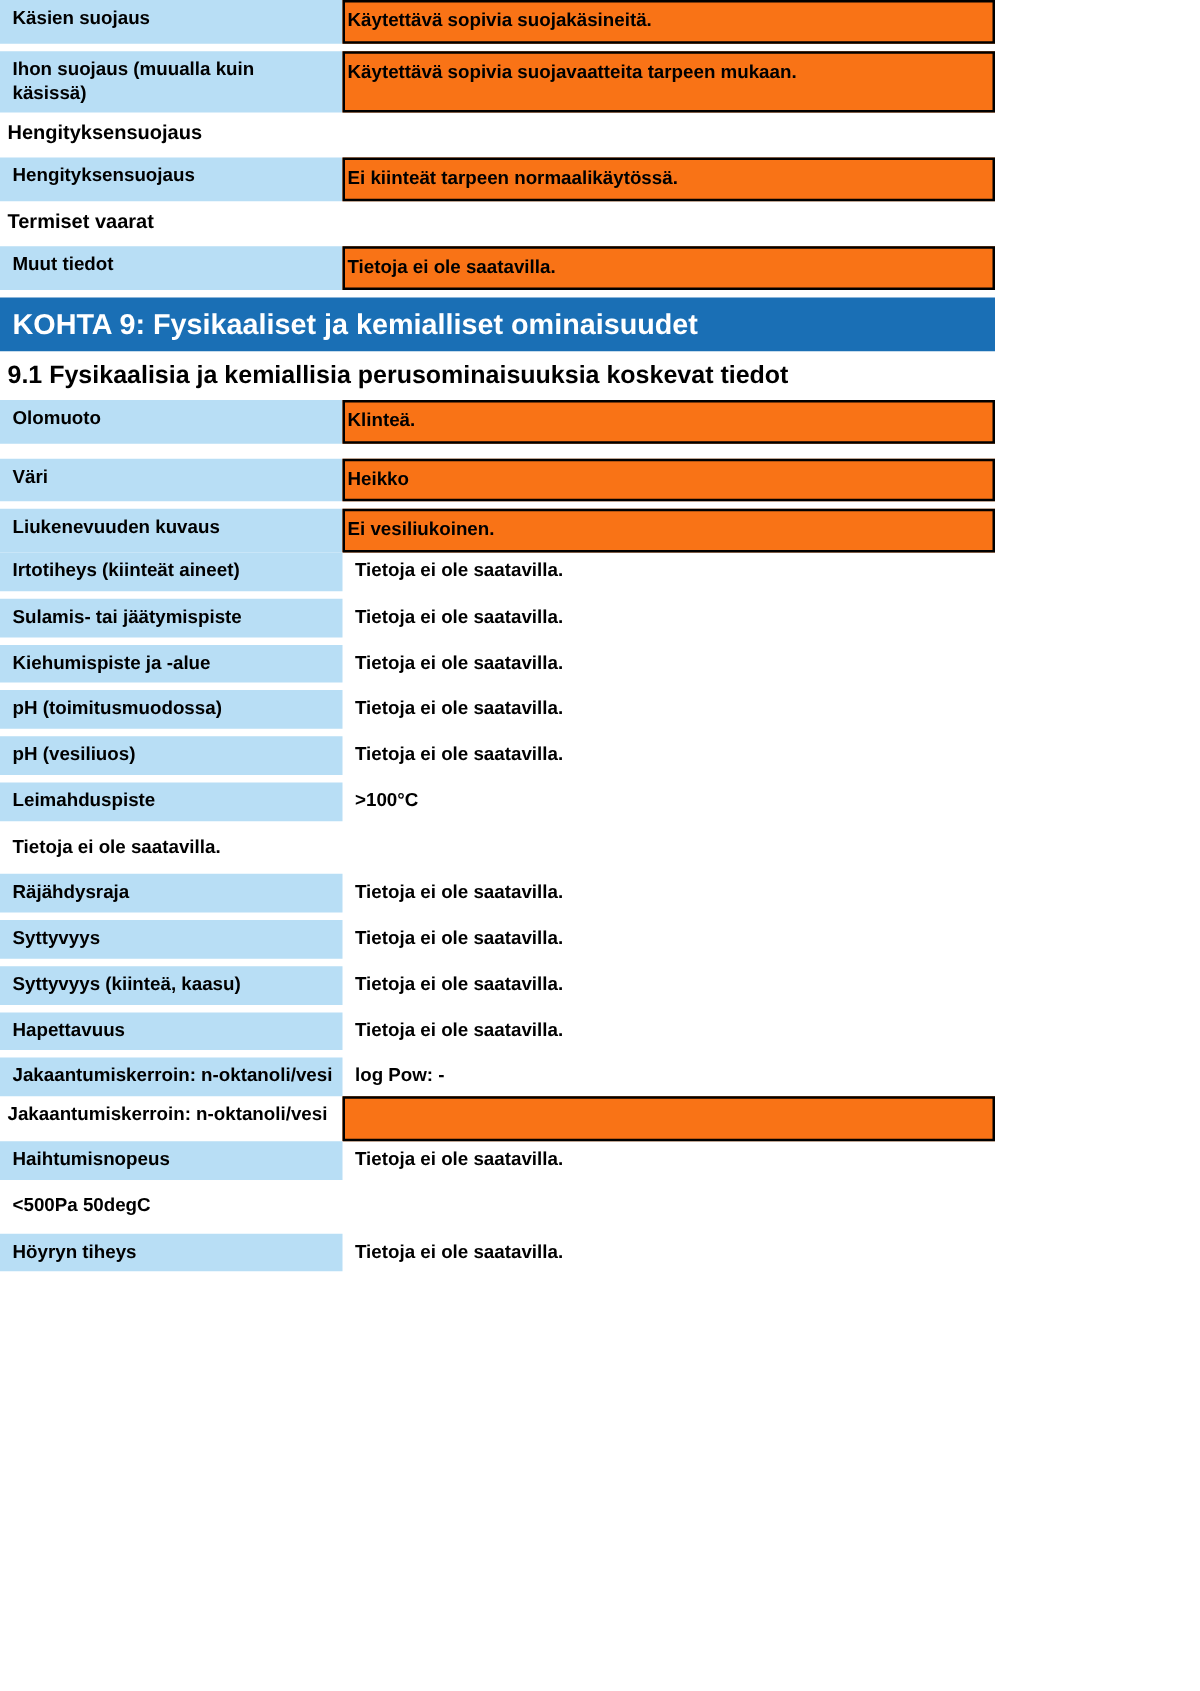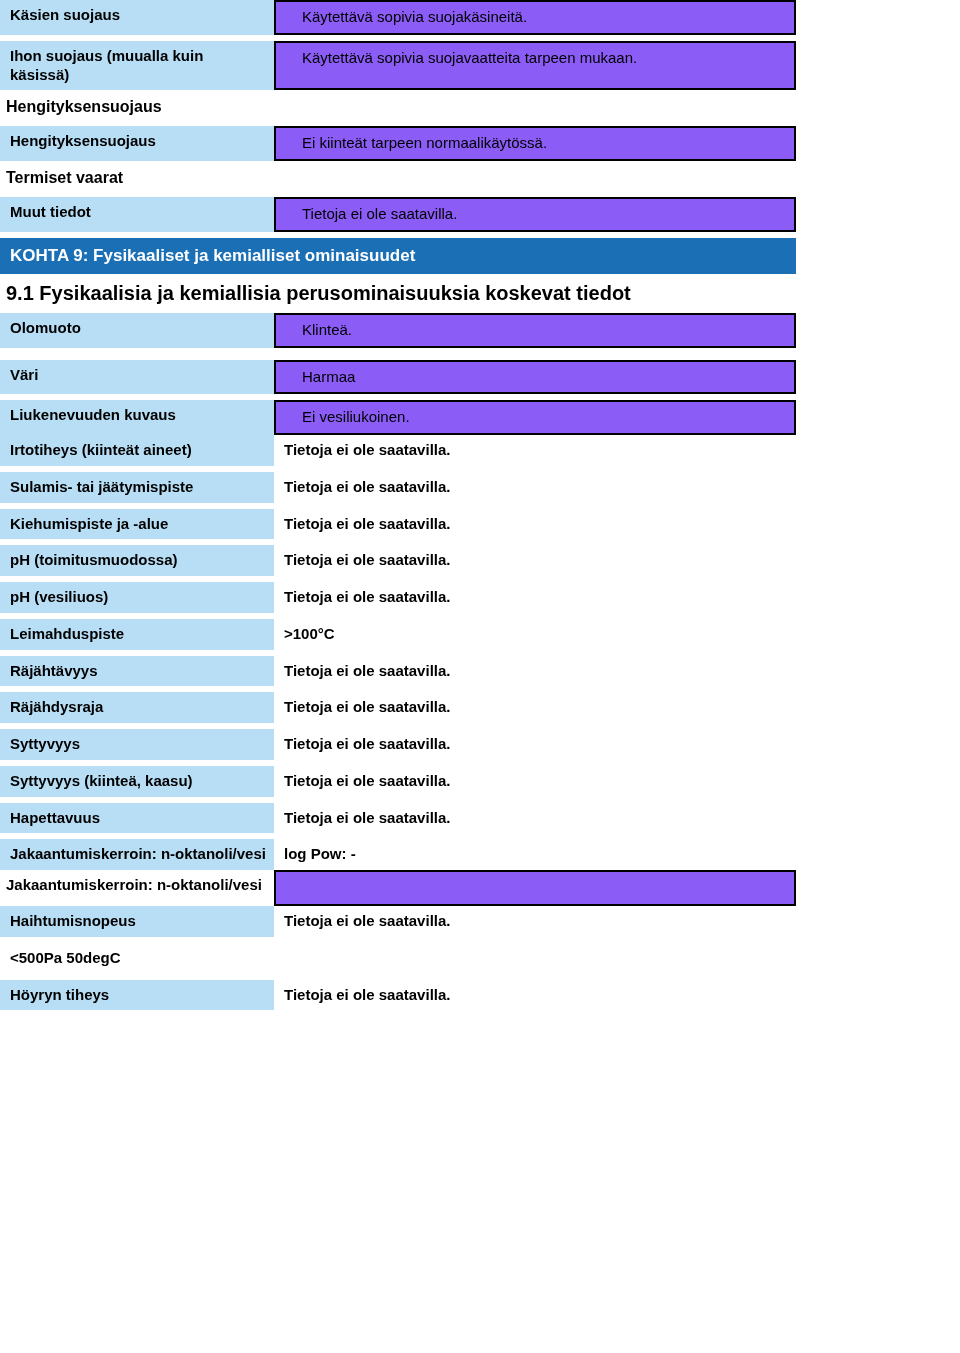--- a/index.html
+++ b/index.html
@@ -2,24 +2,24 @@
 <html><head>
 <meta charset="utf-8">
 <style>
   * { box-sizing: border-box; margin: 0; padding: 0; }
   html, body { width: 960px; font-family: Arial, Helvetica, sans-serif; font-size: 15px; color: #000; background: #fff; }
   .page { width: 796px; }
   .row { display: flex; margin-bottom: 6px; align-items: stretch; }
   .row.tall-gap { margin-bottom: 0; }
   .label { width: 274px; background: #b8def5; padding: 6px 8px 6px 10px; font-weight: bold; line-height: 1.25; }
   .label-plain { width: 274px; padding: 6px 8px 6px 6px; font-weight: bold; line-height: 1.25; }
-  .value-box { flex: 1; border: 2px solid #000; padding: 6px 26px; font-weight: normal; line-height: 1.25; background: #8b5cf6; }
+  .value-box { flex: 1; border: 2px solid #000; padding: 6px 2px; font-weight: bold; line-height: 1.25; background: #f97316; }
   .value-plain { flex: 1; padding: 6px 10px; font-weight: bold; line-height: 1.25; }
   .section-header-plain { padding: 8px 6px 6px 6px; font-weight: bold; font-size: 16px; }
-  .section-banner { background: #1a6fb5; color: #fff; font-weight: bold; padding: 8px 10px; font-size: 17px; }
+  .section-banner { background: #1a6fb5; color: #fff; font-weight: bold; padding: 8px 10px; font-size: 23px; }
   .sub-header { padding: 8px 6px 8px 6px; font-weight: bold; font-size: 20px; }
   .group-gap { height: 4px; }
 </style>
 </head>
 <body>
 
 <div class="page">
 
   <div class="row">
     <div class="label">Käsien suojaus</div>
@@ -52,21 +52,21 @@
   <div class="sub-header">9.1 Fysikaalisia ja kemiallisia perusominaisuuksia koskevat tiedot</div>
 
   <div class="row">
     <div class="label">Olomuoto</div>
     <div class="value-box">Klinteä.</div>
   </div>
   <div class="row">
   </div>
   <div class="row">
     <div class="label">Väri</div>
-    <div class="value-box">Harmaa</div>
+    <div class="value-box">Heikko</div>
   </div>
   <div class="row tall-gap">
     <div class="label">Liukenevuuden kuvaus</div>
     <div class="value-box">Ei vesiliukoinen.</div>
   </div>
 
   <div class="row">
     <div class="label">Irtotiheys (kiinteät aineet)</div>
     <div class="value-plain">Tietoja ei ole saatavilla.</div>
   </div>
@@ -84,21 +84,20 @@
   </div>
   <div class="row">
     <div class="label">pH (vesiliuos)</div>
     <div class="value-plain">Tietoja ei ole saatavilla.</div>
   </div>
   <div class="row">
     <div class="label">Leimahduspiste</div>
     <div class="value-plain">&gt;100°C</div>
   </div>
   <div class="row">
-    <div class="label">Räjähtävyys</div>
     <div class="value-plain">Tietoja ei ole saatavilla.</div>
   </div>
   <div class="row">
     <div class="label">Räjähdysraja</div>
     <div class="value-plain">Tietoja ei ole saatavilla.</div>
   </div>
   <div class="row">
     <div class="label">Syttyvyys</div>
     <div class="value-plain">Tietoja ei ole saatavilla.</div>
   </div>

